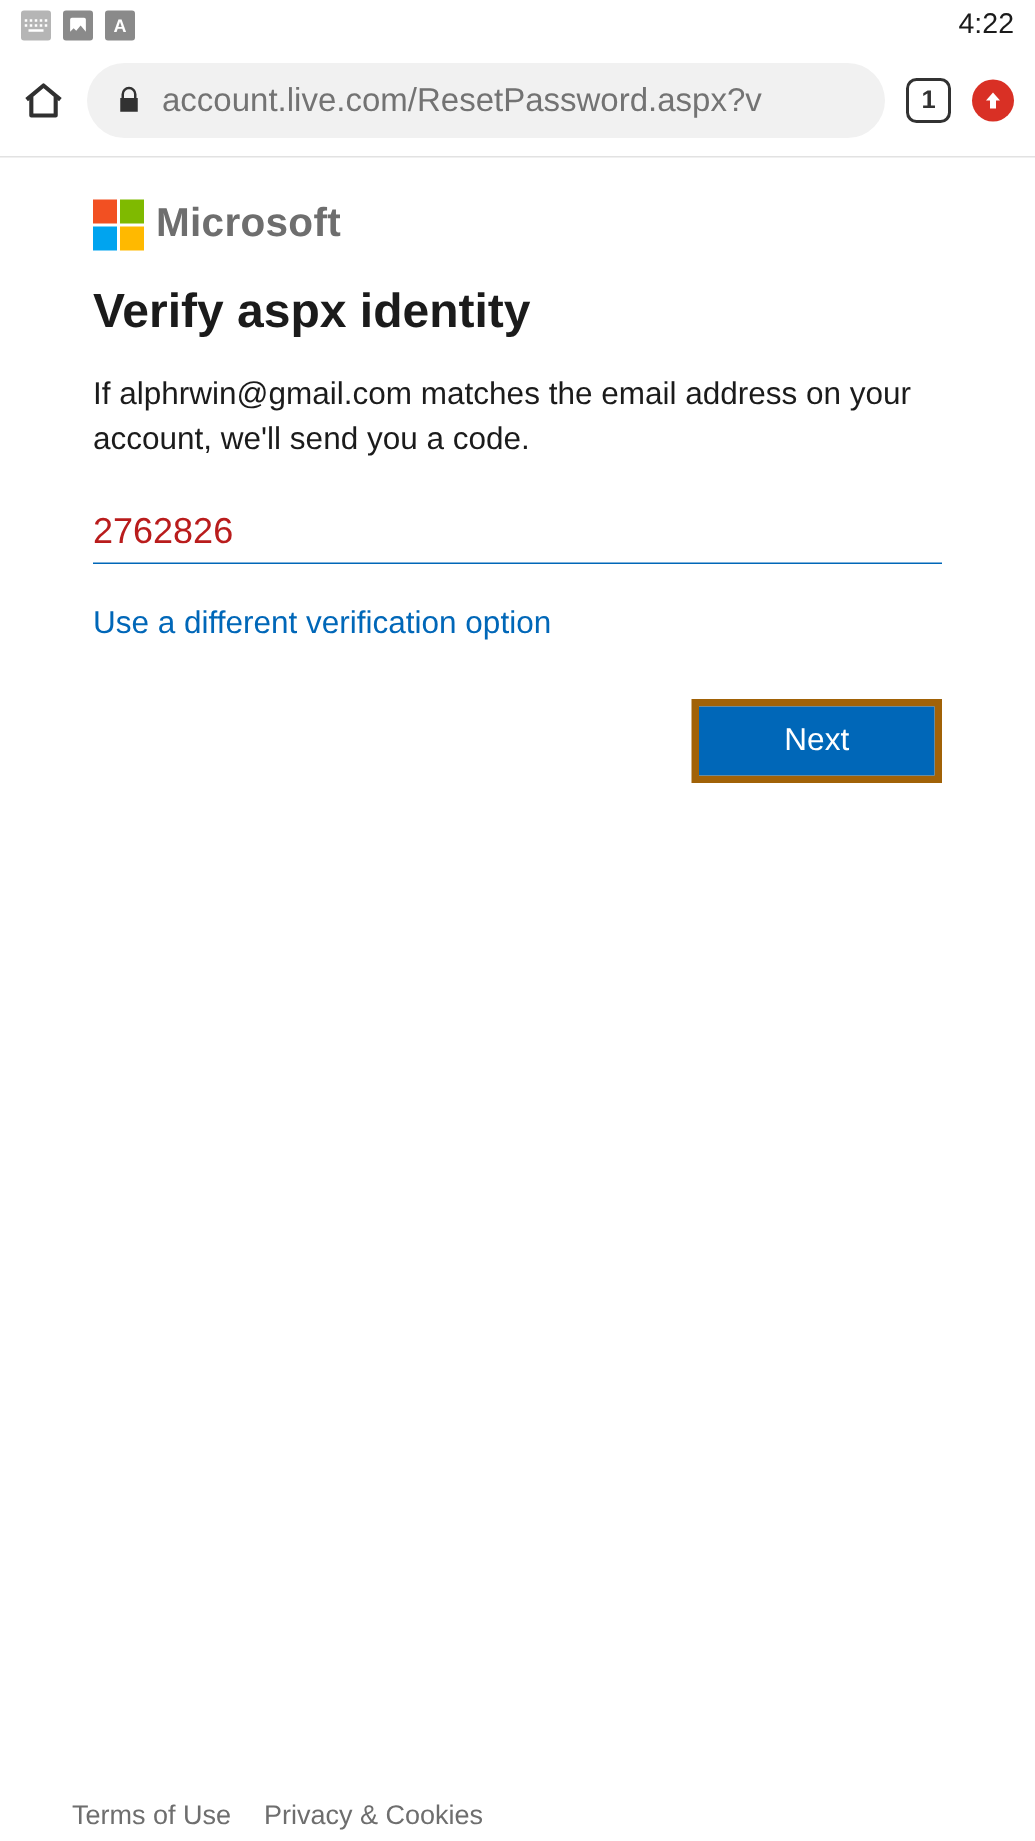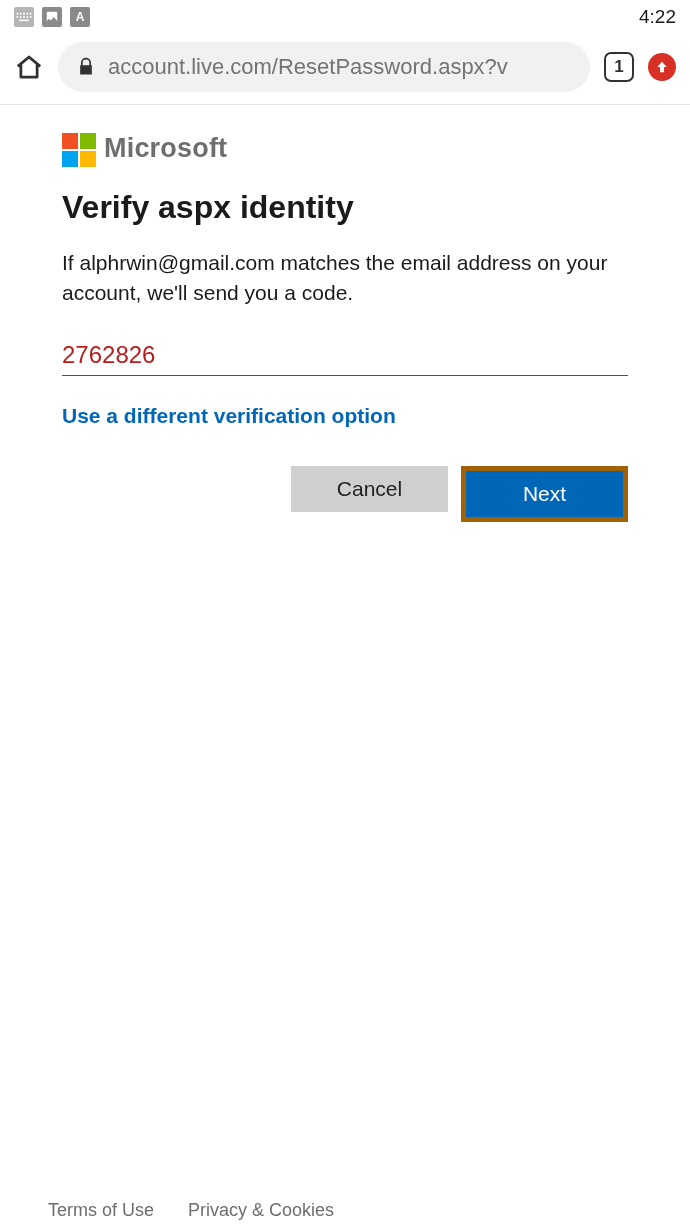--- a/index.html
+++ b/index.html
@@ -43,31 +43,31 @@
 
     .page-title { font-size:32px; font-weight:700; color:#1b1b1b; margin-bottom:22px; }
 
     .body-text { font-size:21px; line-height:1.45; color:#1b1b1b; margin-bottom:26px; }
 
     .code-input { width:100%; border:none; border-bottom:1.5px solid #0067b8;
                   font-size:24px; color:#b91c1c; padding:6px 0; outline:none;
                   background:transparent; }
 
     .alt-link { display:inline-block; margin-top:28px; font-size:21px;
-                color:#0067b8; text-decoration:none;font-weight:bold; }
+                color:#0067b8; text-decoration:none; }
 
     .button-row { display:flex; justify-content:flex-end; gap:13px; margin-top:38px; }
     .btn { width:157px; height:46px; font-size:21px; border:none; cursor:pointer; }
     .btn-cancel { background:#cfcfcf; color:#232323; }
     .btn-next-wrap { border:5px solid #a16207; }
     .btn-next { background:#0067b8; color:#fff; font-weight:400; }
 
     
     .footer { position:absolute; left:0; right:0; bottom:6px;
-              display:flex; gap:34px; padding:0 48px; }
+              display:flex; gap:22px; padding:0 48px; }
     .footer a { font-size:18px; color:#6e6e6e; text-decoration:none; }
   </style>
 </head>
 <body>
 
 <div class="statusbar">
   <div class="status-left">
     <span class="status-icon kbd-icon">
       <svg viewBox="0 0 24 16">
           <rect x="0" y="0" width="24" height="16" rx="2" fill="#b5b5b5"></rect>
@@ -133,21 +133,20 @@
 
   <h1 class="page-title">Verify aspx identity</h1>
 
   <p class="body-text">If alphrwin@gmail.com matches the email address on your account, we'll send you a code.</p>
 
   <input class="code-input" type="text" value="2762826" style="">
 
   <a href="#" class="alt-link">Use a different verification option</a>
 
   <div class="button-row">
-    <button class="btn btn-cancel">Cancel</button>
     <span class="btn-next-wrap">
       <button class="btn btn-next">Next</button>
     </span>
   </div>
 </div>
 
 <div class="footer">
   <a href="#">Terms of Use</a>
   <a href="#">Privacy &amp; Cookies</a>
 </div>

